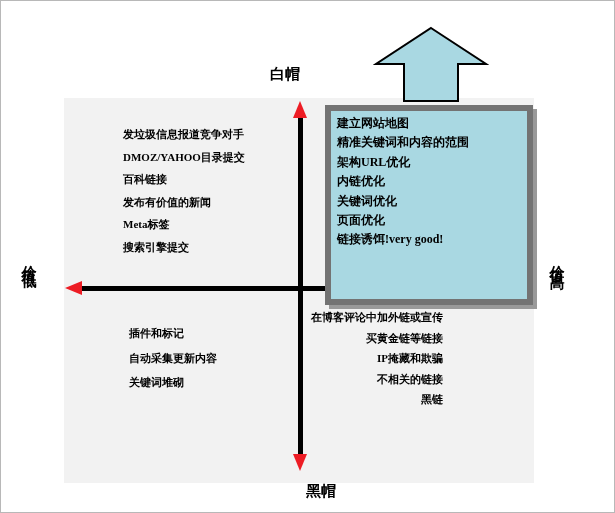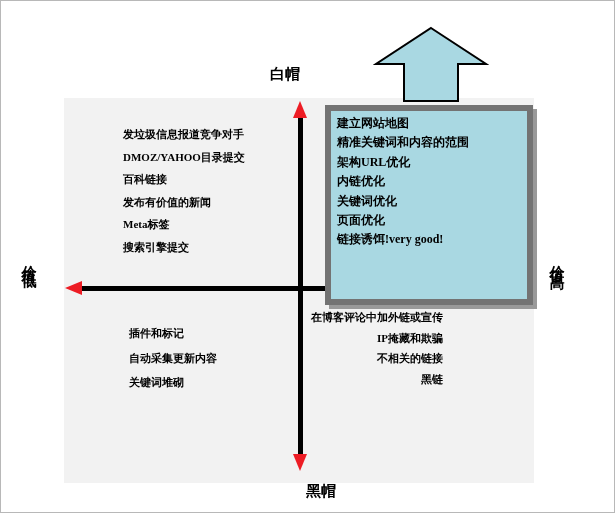--- a/index.html
+++ b/index.html
@@ -81,18 +81,19 @@
       <div class="line">Meta标签</div>
       <div class="line">搜索引擎提交</div>
     </div>
   <div class="quad q-bl">
       <div class="line">插件和标记</div>
       <div class="line">自动采集更新内容</div>
       <div class="line">关键词堆砌</div>
     </div>
   <div class="quad q-br">
       <div class="line">在博客评论中加外链或宣传</div>
+      <div class="line">买黄金链等链接</div>
       <div class="line">IP掩藏和欺骗</div>
       <div class="line">不相关的链接</div>
       <div class="line">黑链</div>
     </div>
 
 </div>
 
 </body></html>

